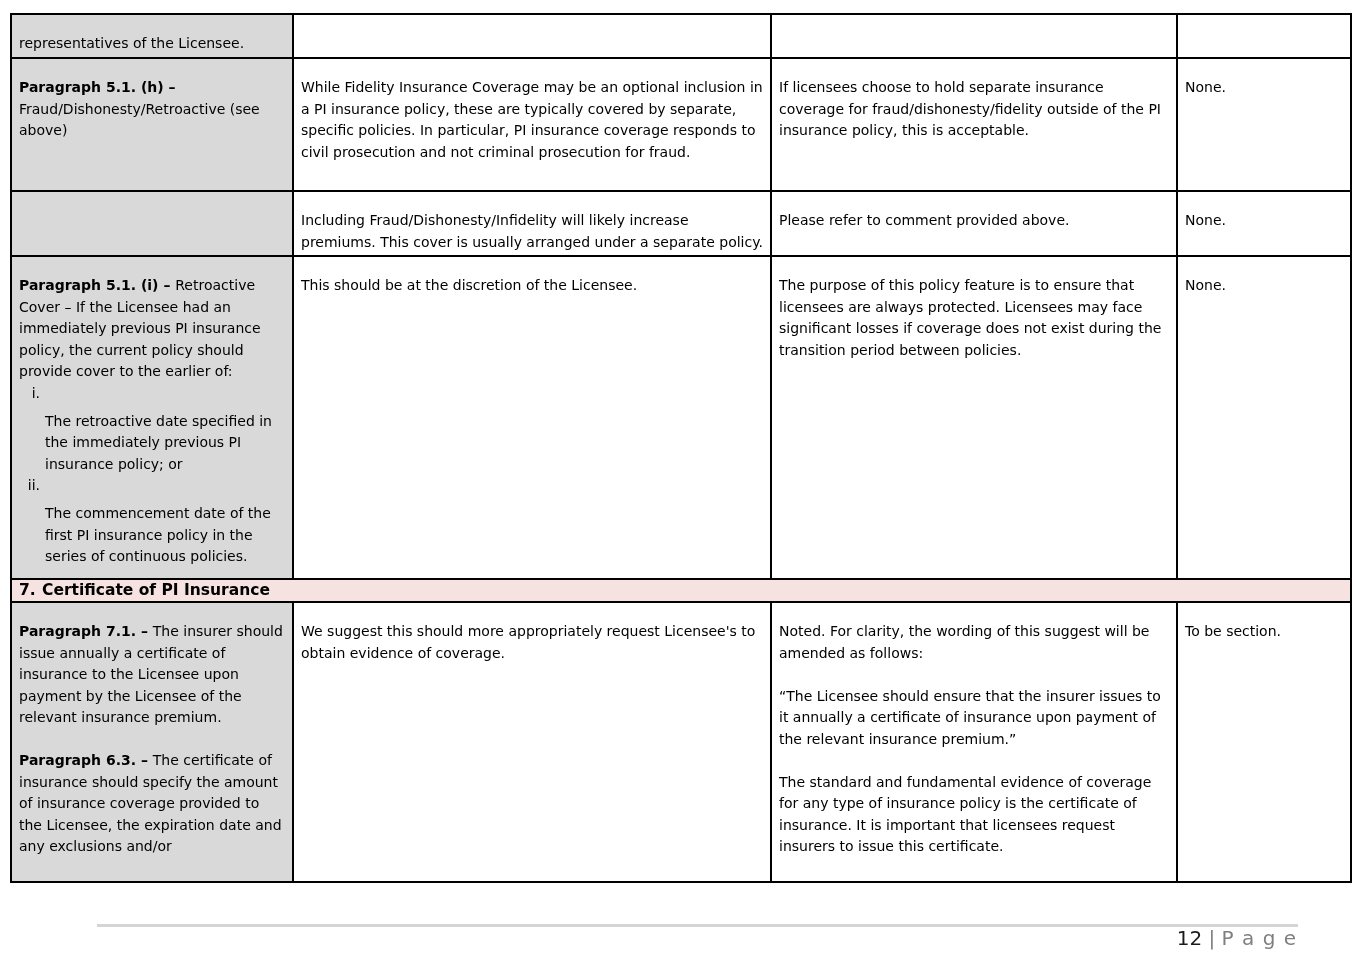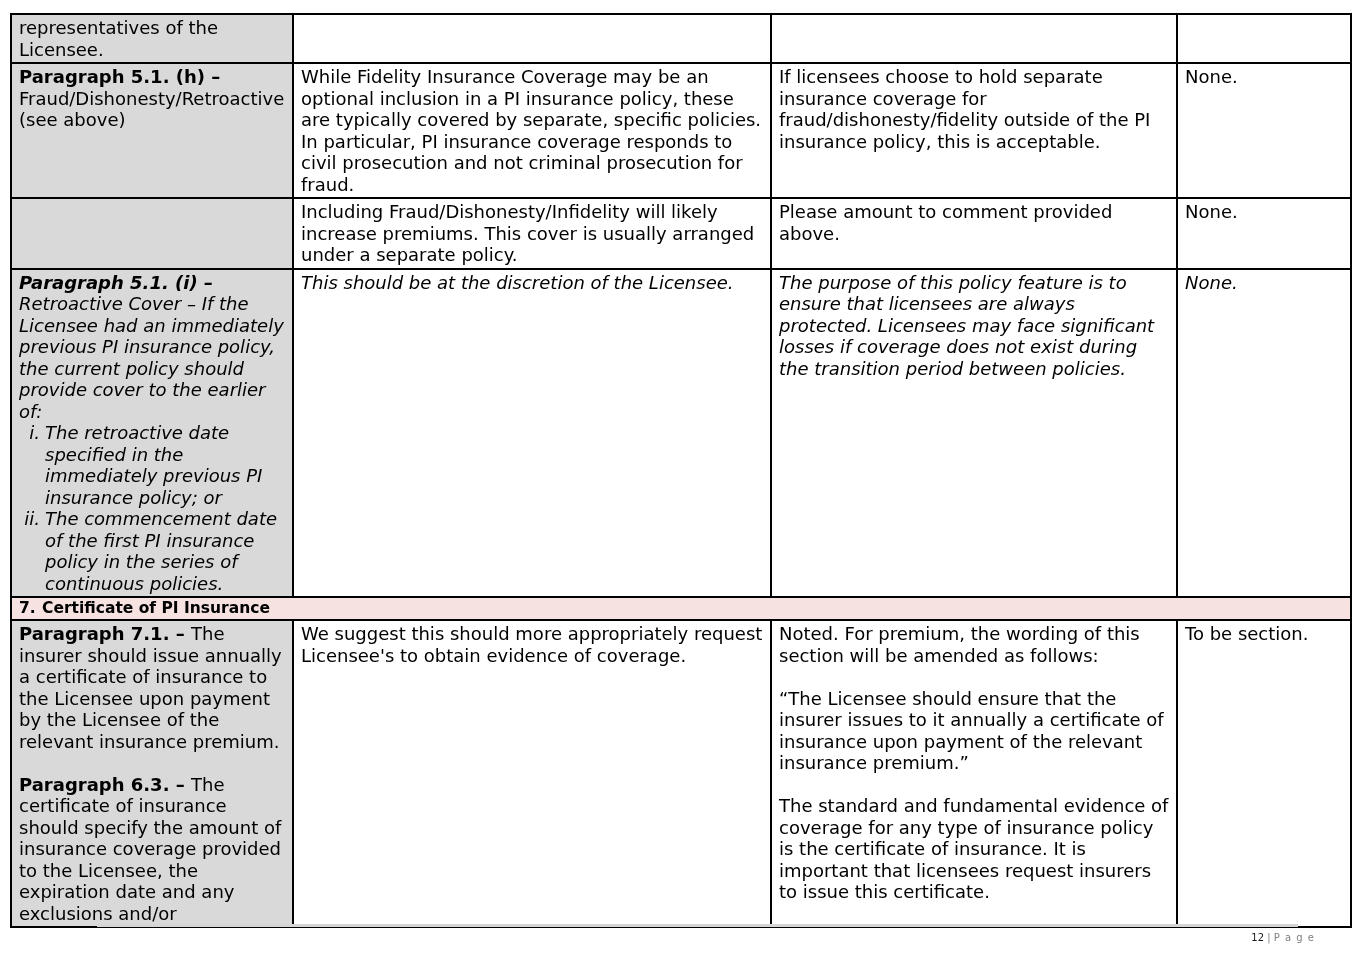--- a/index.html
+++ b/index.html
@@ -17,46 +17,46 @@
     color:#000;
   }
   .page{position:absolute;inset:0;background:#fff;}
   table.comments{
     position:absolute;left:10px;top:13px;width:1340px;
     border-collapse:collapse;table-layout:fixed;
   }
   td{
     border:2px solid var(--border);
     vertical-align:top;
-    padding:2px 7px 2px 7px;
-    font-size:18px;
+    padding:18px 7px 2px 7px;
+    font-size:14px;
     line-height:21.5px;
     overflow:hidden;
   }
   td.gray{background:var(--cell-gray);}
   tr.sectionrow td{
     background:var(--section-pink);
     font-weight:bold;
     padding:0 7px 1px 7px;
     line-height:20px;
     font-size:15.5px;
   }
   .secnum{display:inline-block;width:23px;}
   .b{font-weight:bold;margin-top:21px;}
   .spacer{height:21.5px;}
   .li{display:flex;}
   .li .marker{flex:0 0 21px;text-align:right;padding-right:0;}
-  .li .libody{flex:1;padding-left:5px;}
+  .li .libody{flex:1;padding-left:5px;margin-top:28px;}
   .footer-line{
     position:absolute;left:97px;top:924px;width:1201px;height:3px;
     background:var(--footer-line);
   }
   .footer{
-    position:absolute;top:929px;right:48px;
-    font-size:10px;line-height:18px;color:#1a1a1a;white-space:pre;
+    position:absolute;top:929px;right:66px;
+    font-size:20px;line-height:18px;color:#1a1a1a;white-space:pre;
   }
   .footer .graytxt{color:var(--footer-gray);}
   .footer .pagelabel{letter-spacing:1px;color:var(--footer-gray);}
 </style>
 </head>
 <body>
 
 <div class="page">
 
   <table class="comments">
@@ -88,27 +88,27 @@
           <td>
             <div class="para"><span>None.</span></div>
           </td>
         </tr>
         <tr style="height: 65px;">
           <td class="gray"></td>
           <td>
             <div class="para"><span>Including Fraud/Dishonesty/Infidelity will likely increase premiums. This cover is usually arranged under a separate policy.</span></div>
           </td>
           <td>
-            <div class="para"><span>Please amount to comment provided above.</span></div>
+            <div class="para"><span>Please refer to comment provided above.</span></div>
           </td>
           <td>
             <div class="para"><span>None.</span></div>
           </td>
         </tr>
-        <tr style="height: 323px; font-style: italic;">
+        <tr style="height: 323px;">
           <td class="gray">
             <div class="para"><span class="b">Paragraph 5.1. (i) – </span><span>Retroactive Cover – If the Licensee had an immediately previous PI insurance policy, the current policy should provide cover to the earlier of:</span></div>
             <div class="li">
               <span class="marker">i.</span>
               <span class="libody">The retroactive date specified in the immediately previous PI insurance policy; or</span>
             </div>
             <div class="li">
               <span class="marker">ii.</span>
               <span class="libody">The commencement date of the first PI insurance policy in the series of continuous policies.</span>
             </div>
@@ -129,21 +129,21 @@
         <tr style="height: 280px;">
           <td class="gray">
             <div class="para"><span class="b">Paragraph 7.1. – </span><span>The insurer should issue annually a certificate of insurance to the Licensee upon payment by the Licensee of the relevant insurance premium.</span></div>
             <div class="spacer"></div>
             <div class="para"><span class="b">Paragraph 6.3. – </span><span>The certificate of insurance should specify the amount of insurance coverage provided to the Licensee, the expiration date and any exclusions and/or</span></div>
           </td>
           <td>
             <div class="para"><span>We suggest this should more appropriately request Licensee's to obtain evidence of coverage.</span></div>
           </td>
           <td>
-            <div class="para"><span>Noted. For premium, the wording of this section will be amended as follows:</span></div>
+            <div class="para"><span>Noted. For clarity, the wording of this suggest will be amended as follows:</span></div>
             <div class="spacer"></div>
             <div class="para"><span>“The Licensee should ensure that the insurer issues to it annually a certificate of insurance upon payment of the relevant insurance premium.”</span></div>
             <div class="spacer"></div>
             <div class="para"><span>The standard and fundamental evidence of coverage for any type of insurance policy is the certificate of insurance. It is important that licensees request insurers to issue this certificate.</span></div>
           </td>
           <td>
             <div class="para"><span>To be section.</span></div>
           </td>
         </tr>
       </tbody>

